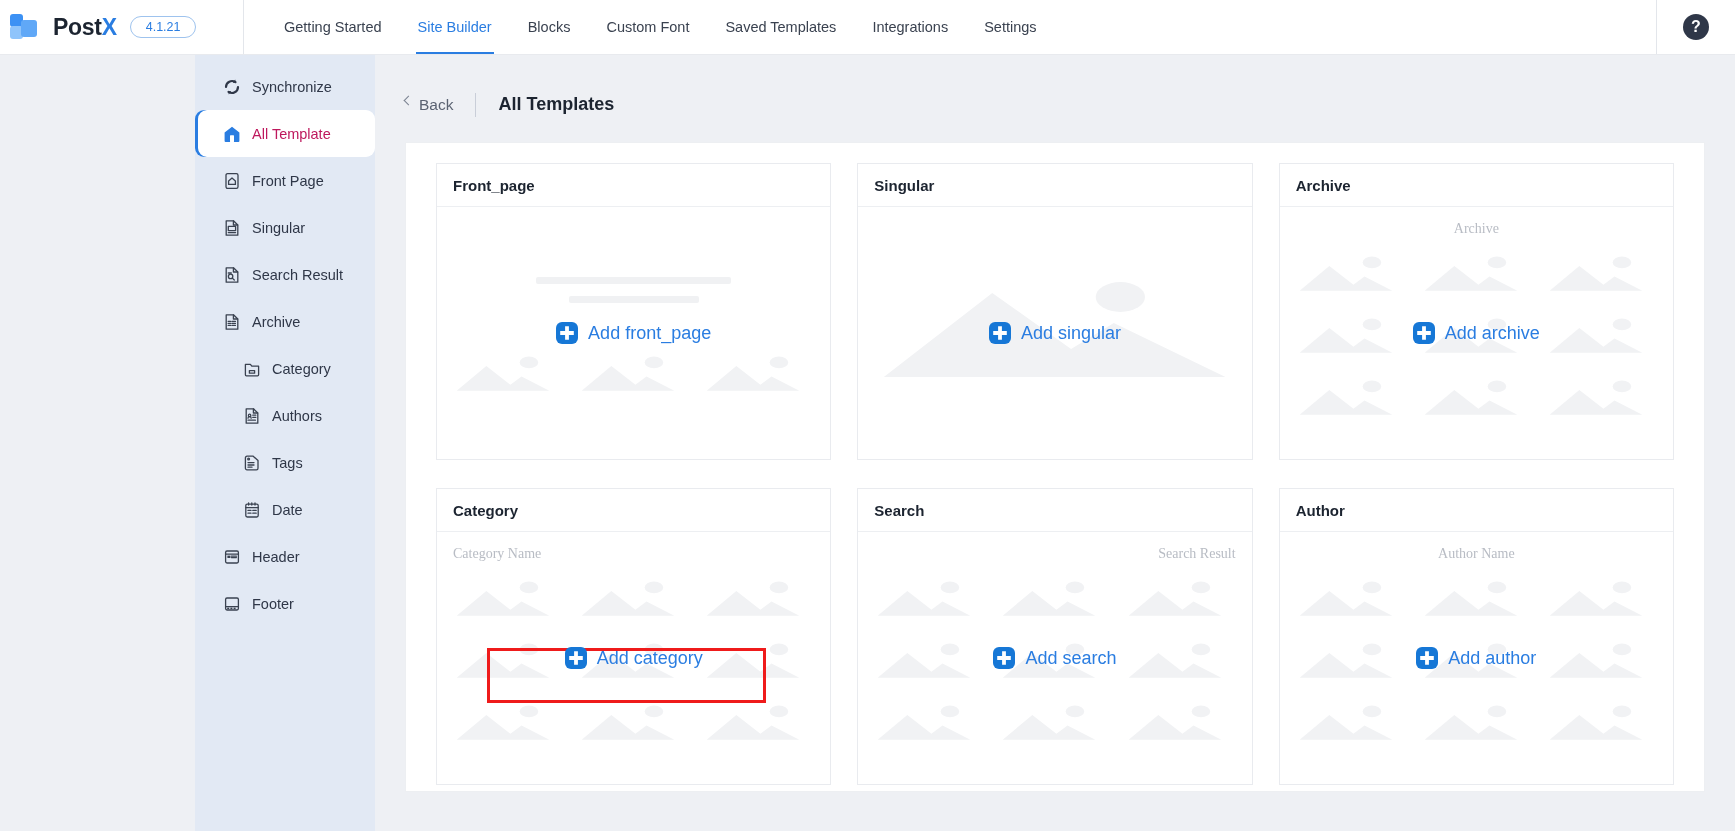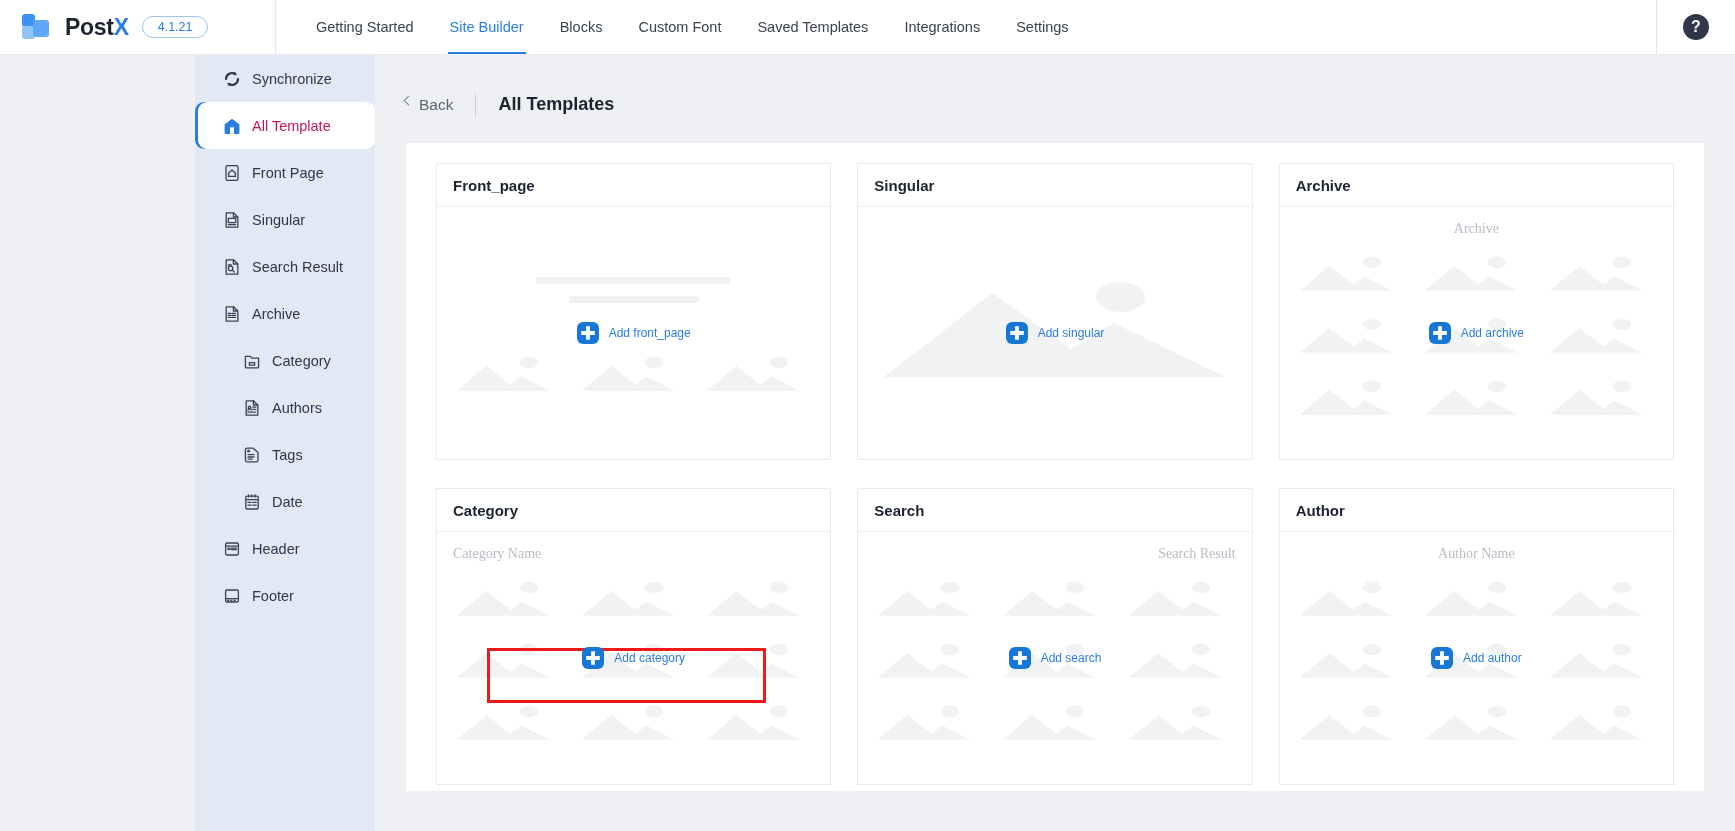--- a/index.html
+++ b/index.html
@@ -13,23 +13,23 @@
   
   .topbar {
     height: 55px;
     background: #ffffff;
     display: flex;
     align-items: center;
     position: relative;
     border-bottom: 1px solid #e8eaee;
   }
   .brand {
-    width: 276px;
+    width: 244px;
     display: flex; align-items: center; gap: 13px;
-    padding-left: 22px;
+    padding-left: 10px;
     height: 100%;
     border-right: 1px solid #e3e6eb;
   }
   .logo-mark { position: relative; width: 30px; height: 26px; flex: none; }
   .logo-mark i {
     position: absolute; display: block; border-radius: 3px;
   }
   .lm1 { width: 13px; height: 13px; background: #3c91f4; left: 0;  top: 0; }
   .lm2 { width: 13px; height: 13px; background: #8fc4fb; left: 0;  top: 12px; }
   .lm3 { width: 16px; height: 17px; background: #60a8f7; left: 11px; top: 6px; }
@@ -71,21 +71,21 @@
     font-size: 16px; font-weight: bold; cursor: pointer;
   }
 
   
   .shell { display: flex; height: 776px; }
 
   
   .sidebar {
     width: 180px; margin-left: 195px;
     background: #e2e9f4; flex: none;
-    padding-top: 0;
+    padding-top: 8px;
   }
   .side-item {
     display: flex; align-items: center; gap: 11px;
     height: 47px; padding-left: 28px;
     font-size: 14.5px; color: #2f3748; cursor: pointer;
   }
   .side-item.sub { padding-left: 48px; }
   .side-item.active {
     background: #ffffff; color: #be185d; font-weight: 400;
     box-shadow: inset 3px 0 0 #2a7de1;
@@ -160,21 +160,21 @@
 
   .add-overlay {
     position: absolute; left: 0; right: 0; top: 50%;
     transform: translateY(-50%);
     display: flex; align-items: center; justify-content: center;
     gap: 10px; cursor: pointer; z-index: 5;
   }
   .plus-ico {
     width: 22px; height: 22px; flex: none; display: block;
   }
-  .add-label { font-size: 12px; color: #2a7de1; white-space: nowrap; }
+  .add-label { font-size: 18px; color: #2a7de1; white-space: nowrap; }
 
   .hl-box {
     position: absolute;
     border: 3px solid #ef1b1b;
     z-index: 4;
   }
 </style>
 </head>
 <body>
 

